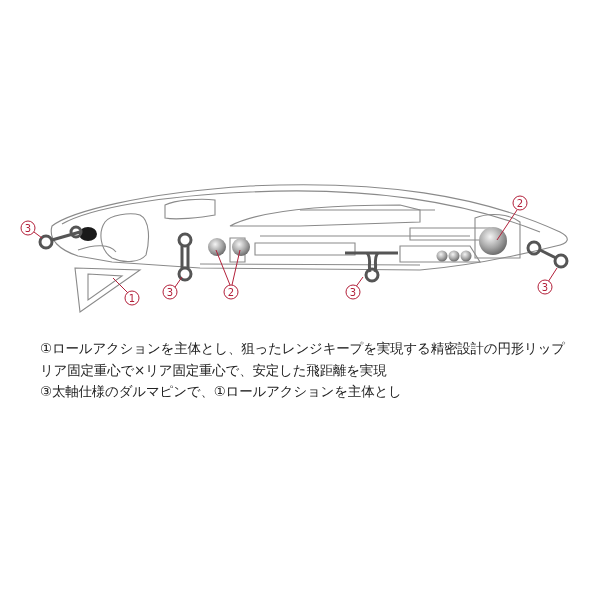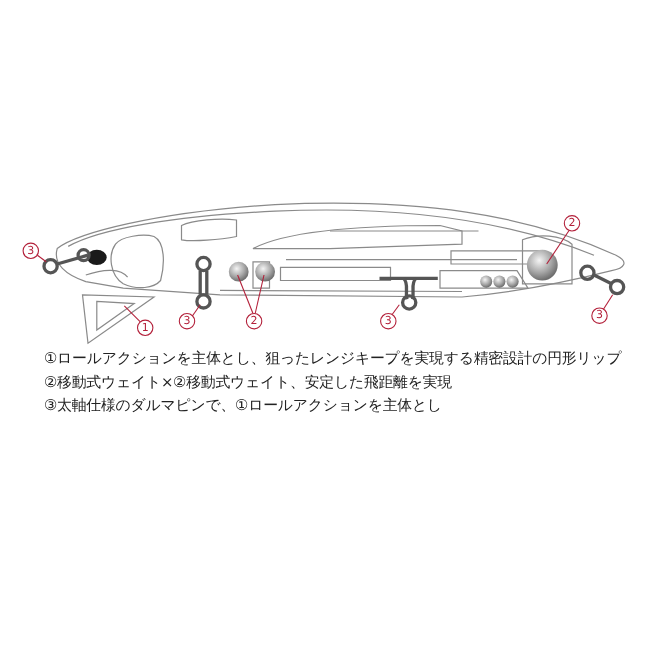--- a/index.html
+++ b/index.html
@@ -1,18 +1,18 @@
 <!DOCTYPE html>
 <html><head>
 <meta charset="utf-8">
 <style>
   html, body { margin:0; padding:0; background:#ffffff; }
   body { width:600px; height:600px; position:relative; overflow:hidden; font-family:"DejaVu Sans", sans-serif; }
   #lure { position:absolute; left:0; top:0; width:600px; height:320px; }
-  .notes { position:absolute; left:40px; top:316px; width:540px; }
+  .notes { position:absolute; left:40px; top:338px; width:540px; }
   .note { font-size:13.5px; line-height:21.5px; color:#222; white-space:nowrap; letter-spacing:-0.2px; }
   .lbl { font-family:"DejaVu Sans", sans-serif; font-size:10px; fill:#b3203a; text-anchor:middle; dominant-baseline:central; }
 </style>
 </head>
 <body>
 
 <svg id="lure" viewBox="0 0 600 320" xmlns="http://www.w3.org/2000/svg">
   <defs>
     <radialGradient id="ball" cx="40%" cy="35%" r="65%">
       <stop offset="0%" stop-color="#f4f4f4"></stop>
@@ -104,15 +104,15 @@
     <text class="lbl" x="520" y="203">2</text>
     <text class="lbl" x="28" y="228">3</text>
     <text class="lbl" x="170" y="292">3</text>
     <text class="lbl" x="353" y="292">3</text>
     <text class="lbl" x="545" y="287">3</text>
   </g>
 </svg>
 
 <div class="notes">
   <div class="note">①ロールアクションを主体とし、狙ったレンジキープを実現する精密設計の円形リップ</div>
-  <div class="note">②移動式ウェイト×②移動式ウェイト、安定した飛距離を実現</div>
+  <div class="note">リア固定重心で×リア固定重心で、安定した飛距離を実現</div>
   <div class="note">③太軸仕様のダルマピンで、①ロールアクションを主体とし</div>
 </div>
 
 </body></html>

